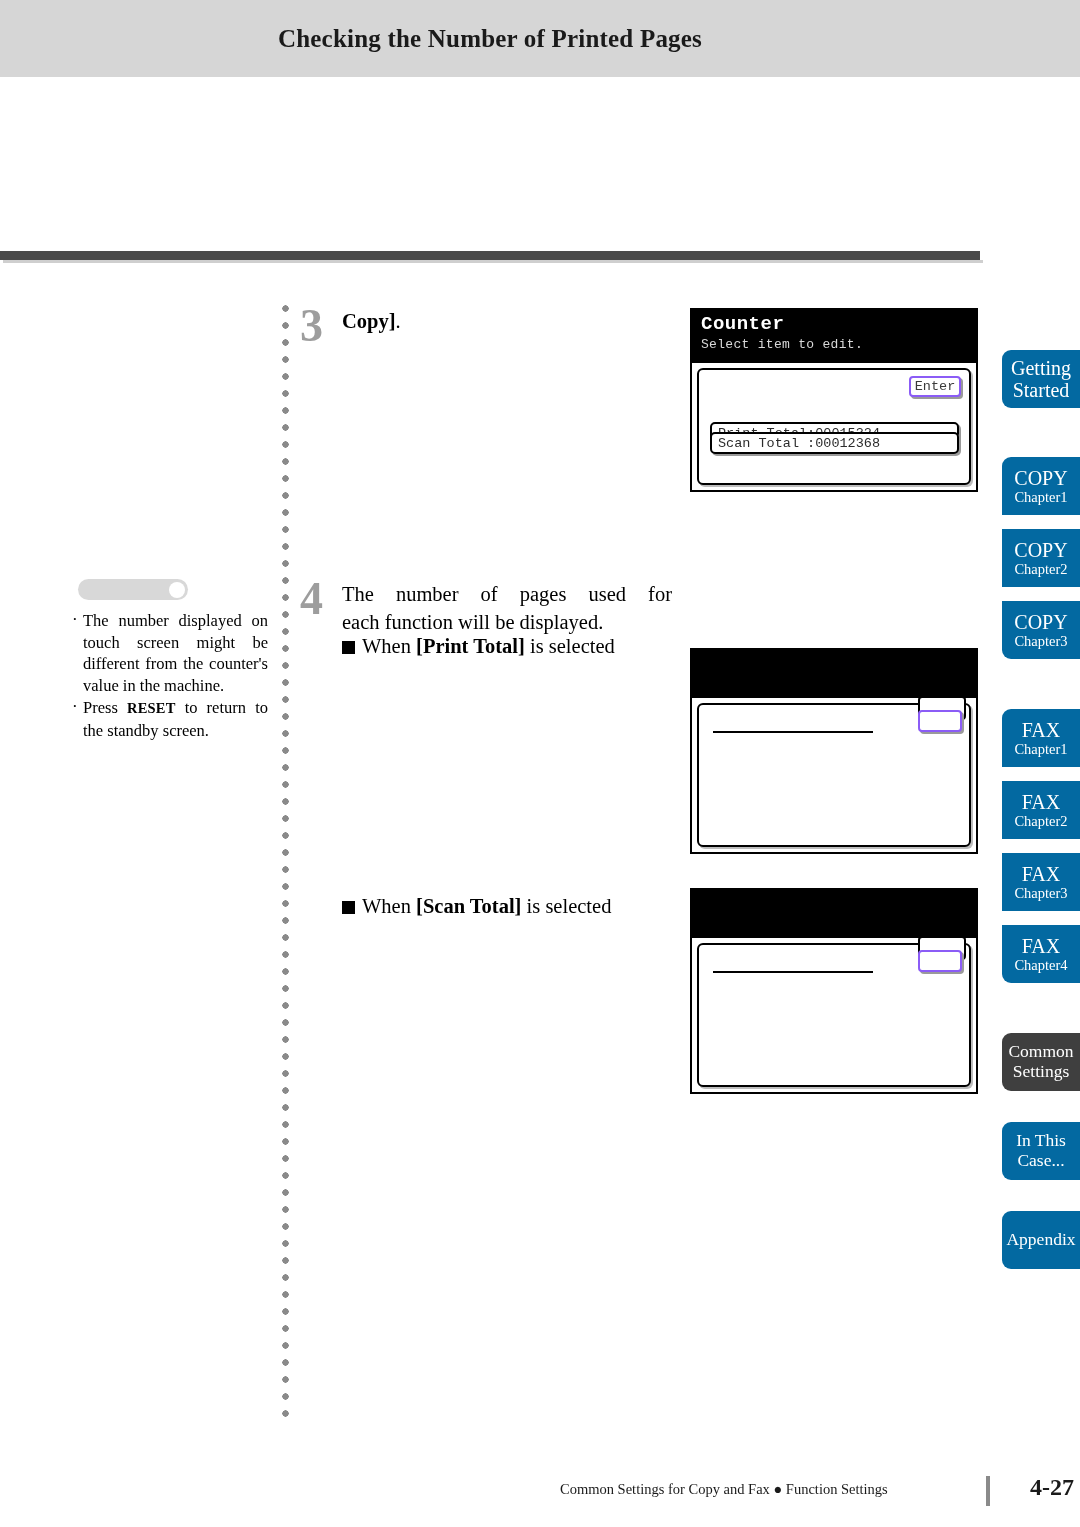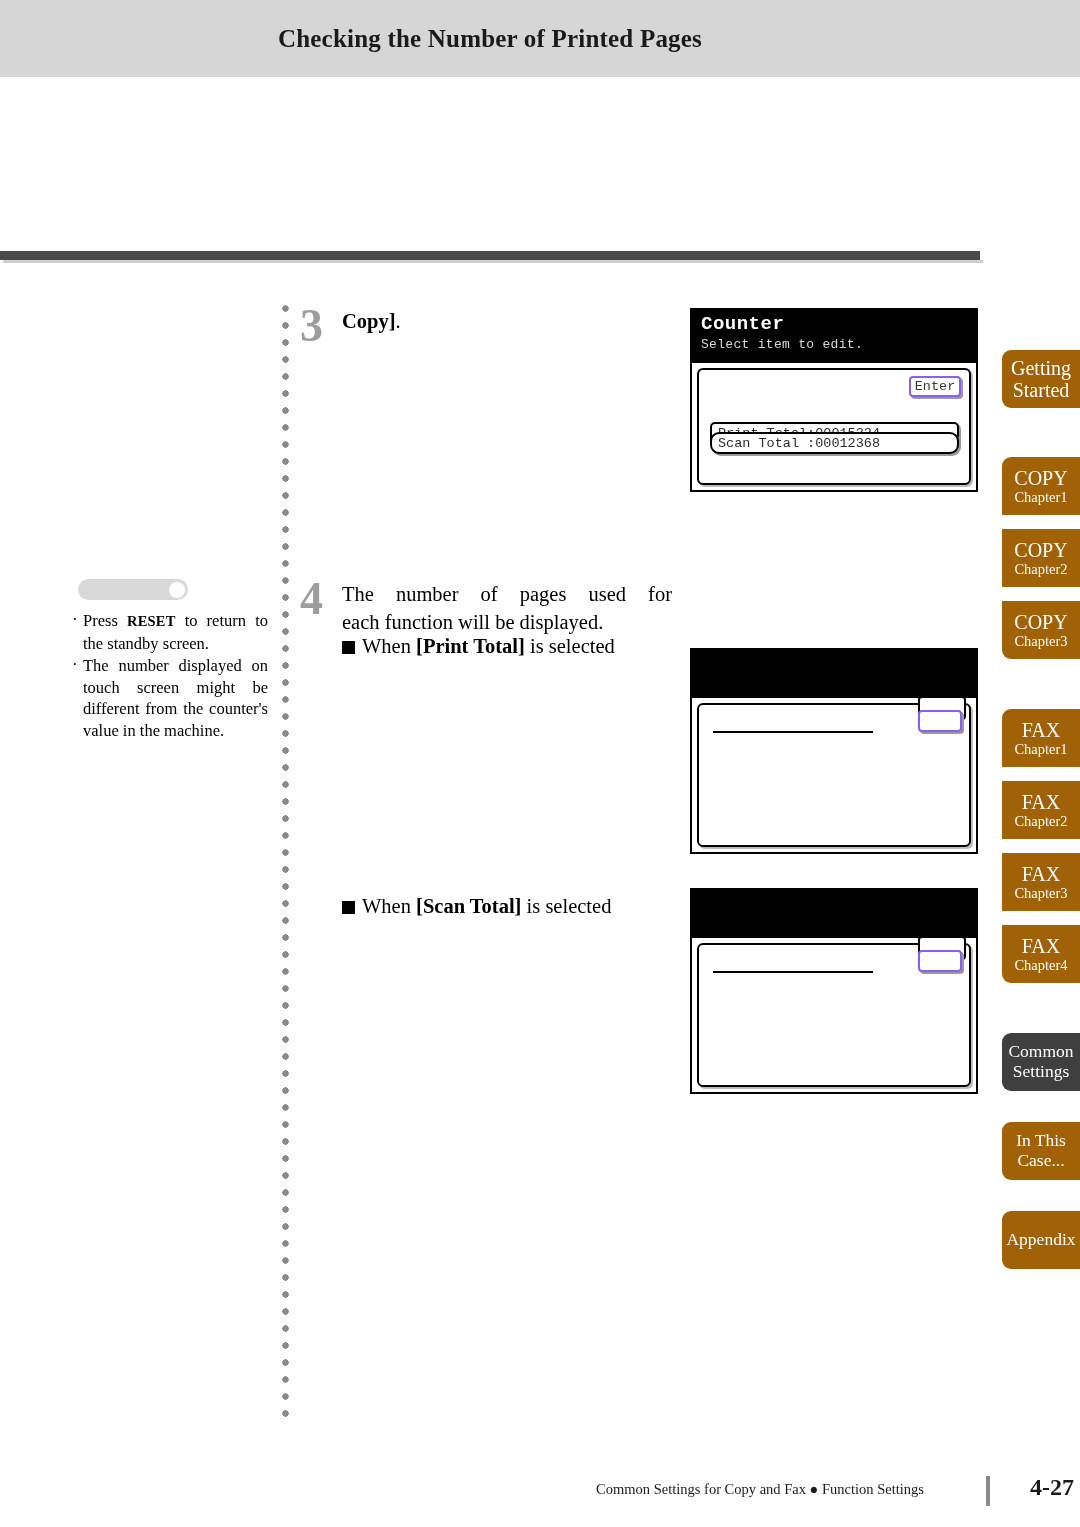--- a/index.html
+++ b/index.html
@@ -247,21 +247,21 @@
     line-height: 19px;
     white-space: nowrap;
   }
 
   
   #lcd-counter { left: 690px; top: 308px; width: 288px; height: 184px; }
   #lcd-counter .lcd-head { height: 53px; }
   #lcd-counter .lcd-body { top: 58px; }
   #lcd-counter .enter-btn { right: 8px; top: 6px; width: 52px; height: 21px; line-height: 17px; }
   #lcd-counter .row1 { top: 52px; }
-  #lcd-counter .row2 { top: 62px; border-radius: 9px; }
+  #lcd-counter .row2 { top: 62px; }
 
   
   .lcd-blank { left: 690px; width: 288px; height: 206px; }
   #lcd-print { top: 648px; }
   #lcd-scan  { top: 888px; }
   .lcd-blank .lcd-head { height: 48px; }
   .lcd-blank .lcd-body { top: 53px; }
   .lcd-blank .blank-rule {
     position: absolute;
     left: 14px;
@@ -287,21 +287,21 @@
     background: #fff;
     box-sizing: border-box;
   }
 
   
   .tab {
     position: absolute;
     left: 1002px;
     width: 78px;
     box-sizing: border-box;
-    background: #a16207;
+    background: #0369a1;
     color: #ffffff;
     font-family: "Liberation Serif", serif;
     text-align: center;
     display: flex;
     flex-direction: column;
     align-items: center;
     justify-content: center;
     line-height: 1.12;
   }
   .tab .t-main { font-size: 20px; }
@@ -311,21 +311,21 @@
   .tab.group-top { border-top-left-radius: 9px; }
   .tab.group-bottom { border-bottom-left-radius: 9px; }
   .tab.rounded { border-radius: 9px 0 0 9px; }
 
   
   .footer-text {
     position: absolute;
     left: 560px;
     top: 1481px;
     width: 400px;
-    text-align: center;
+    text-align: left;
     font-family: "Liberation Serif", serif;
     font-size: 14.5px;
     color: #1a1a1a;
     white-space: nowrap;
   }
   .footer-sep {
     position: absolute;
     left: 986px;
     top: 1476px;
     width: 4px;
@@ -374,22 +374,22 @@
   <span class="sq"></span><span>When </span><b>[Print Total]</b><span> is selected</span>
 </div>
 <div class="bullet-line" id="bullet-scan">
   <span class="sq"></span><span>When </span><b>[Scan Total]</b><span> is selected</span>
 </div>
 
 <div class="note-tab">
   <div class="note-tab-dot"></div>
 </div>
 <div class="note-list">
+  <div class="note-item"><span>The number displayed on touch screen might be different from the counter's value in the machine.</span></div>
   <div class="note-item"><span>Press </span><b>RESET</b><span> to return to the standby screen.</span></div>
-  <div class="note-item"><span>The number displayed on touch screen might be different from the counter's value in the machine.</span></div>
 </div>
 
 <div class="lcd" id="lcd-counter">
   <div class="lcd-head">
     <div class="lcd-title">Counter</div>
     <div class="lcd-sub">Select item to edit.</div>
   </div>
   <div class="lcd-body">
     <div class="lcd-btn enter-btn">Enter</div>
     <div class="lcd-row row1">Print Total:00015324</div>

